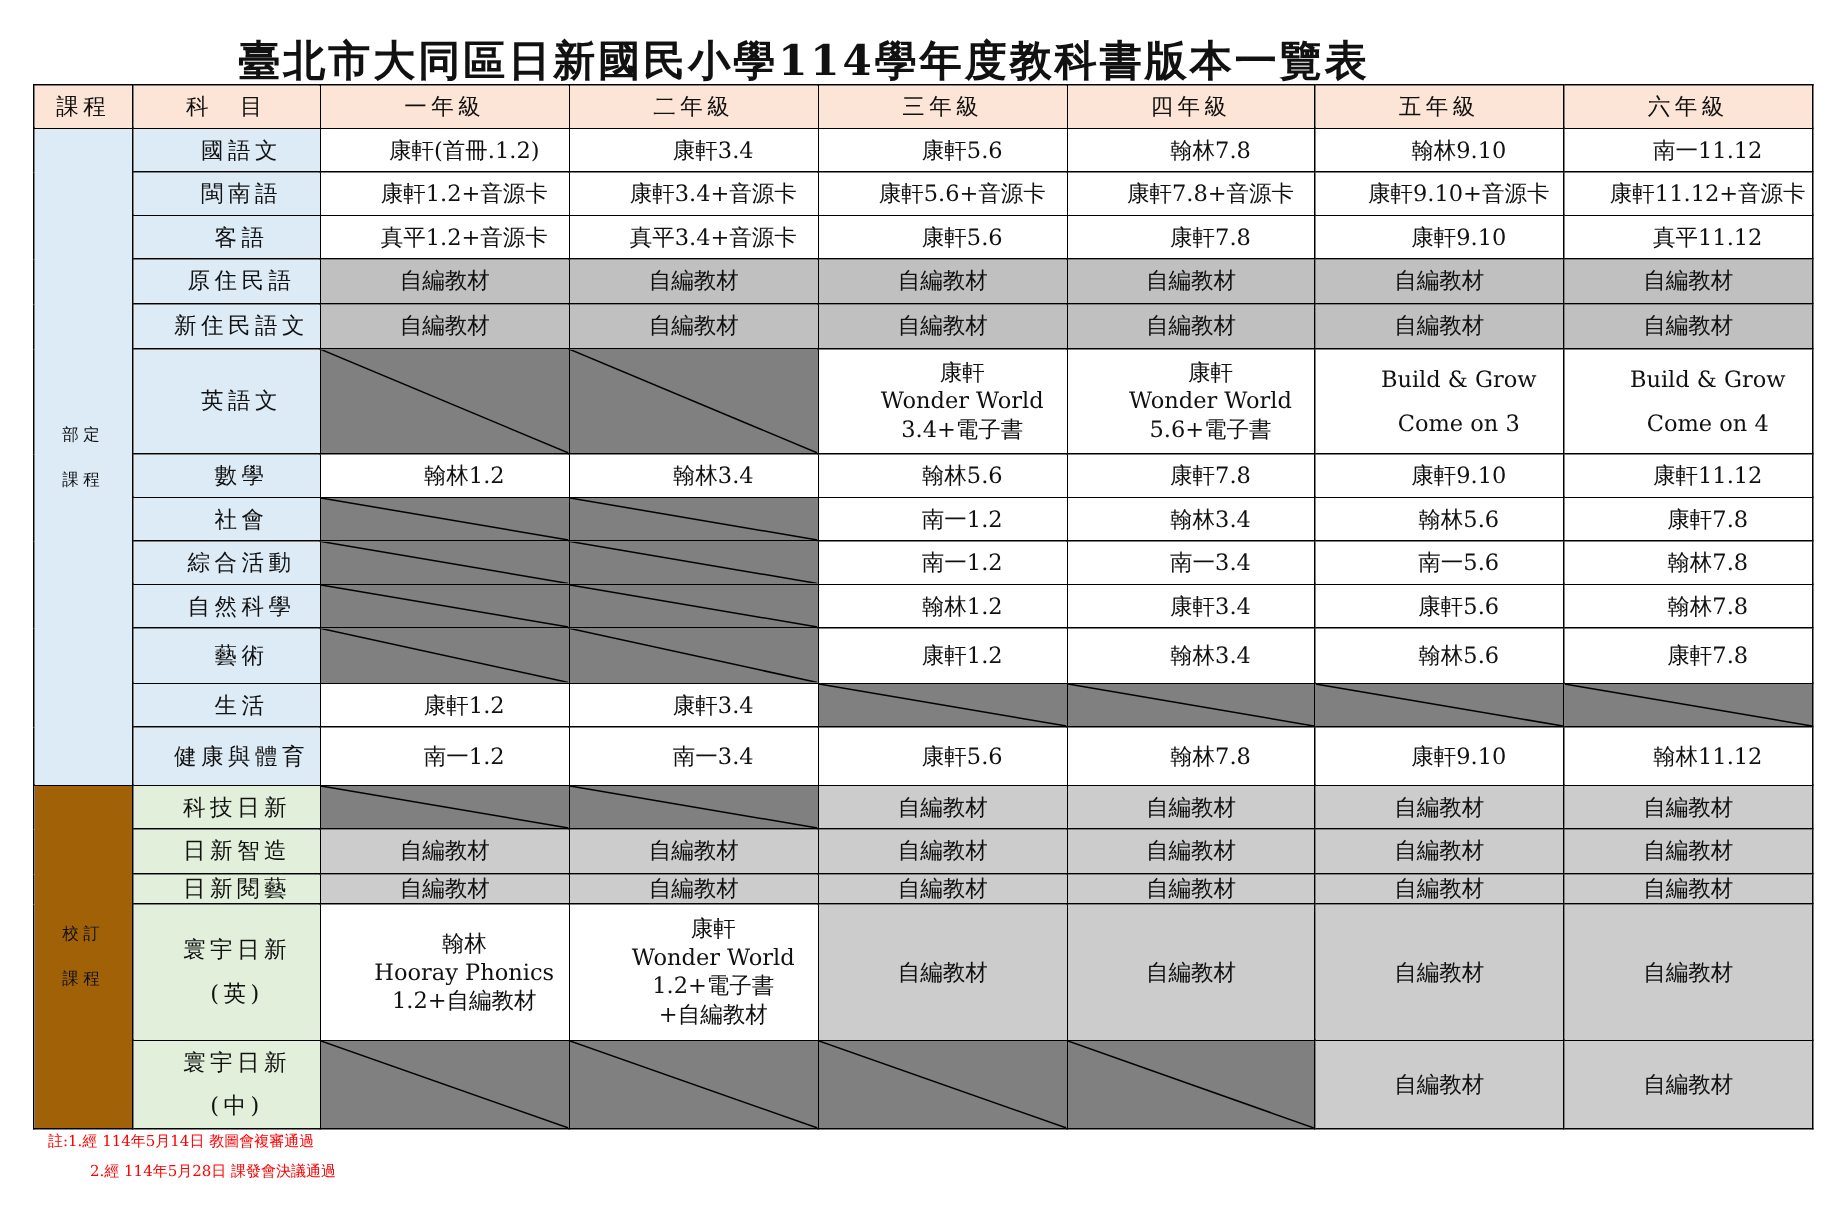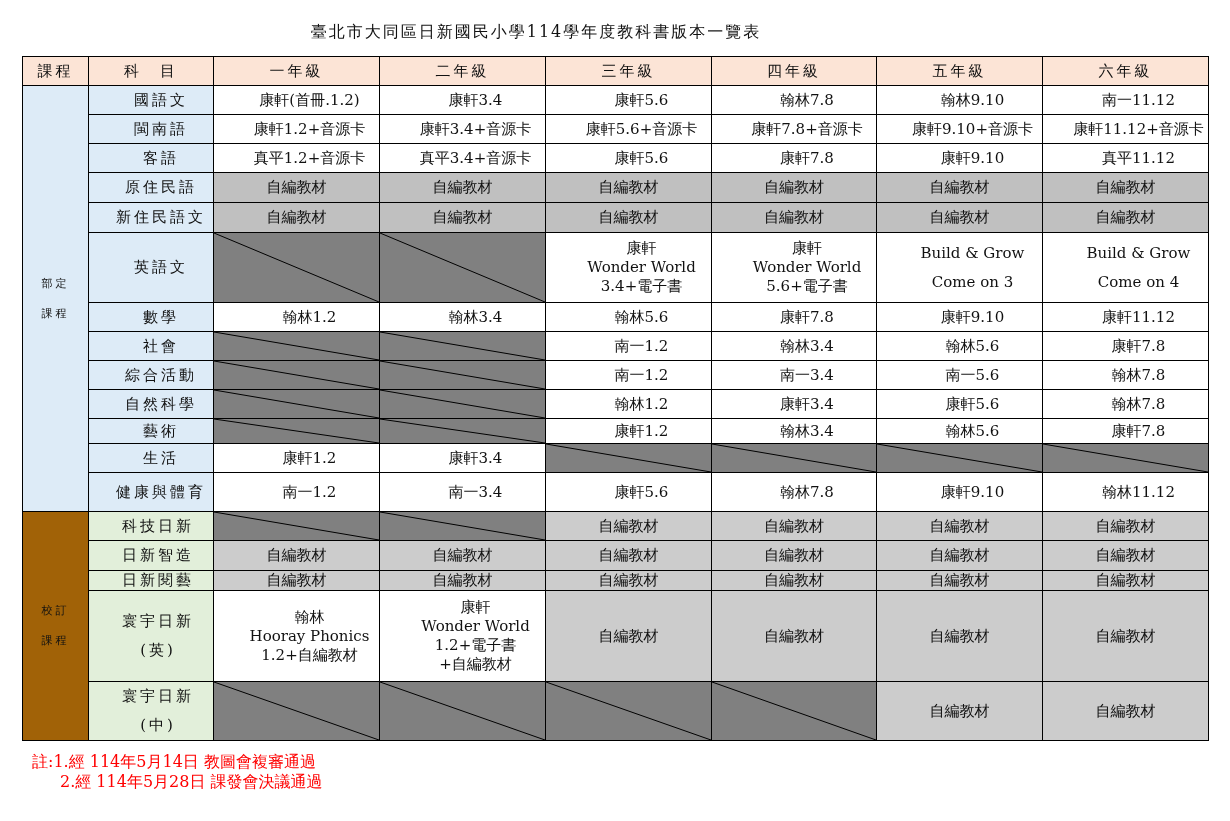--- a/index.html
+++ b/index.html
@@ -1,36 +1,36 @@
 <!DOCTYPE html>
 <html><head>
 <meta charset="utf-8">
 <style>
   html, body { margin: 0; padding: 0; background: #ffffff; }
   body { width: 1230px; height: 821px; position: relative; overflow: hidden;
          font-family: "DejaVu Serif", "Liberation Serif", serif; color: #111; }
   .title { position: absolute; left: 0; top: 22px; width: 1072px; text-align: center;
-           font-size: 16px; font-weight: normal; letter-spacing: 2px; }
+           font-size: 28px; font-weight: bold; letter-spacing: 2px; }
   table { position: absolute; left: 22px; top: 56px; border-collapse: collapse; table-layout: fixed; }
   td, th { border: 1px solid #000; padding: 0; text-align: center; vertical-align: middle;
            font-size: 15px; font-weight: normal; line-height: 19px; position: relative; overflow: hidden; }
   th { background: #fce4d6; height: 28px; letter-spacing: 3px; }
   .cat-a { background: #ddebf7; }
   .cat-b { background: #a16207; }
   .subj { letter-spacing: 3px; }
   .subj-a { background: #ddebf7; padding-left: 20px; }
   .subj-b { background: #e2efda; padding-left: 14px; }
   .white { background: #ffffff; padding-left: 26px; }
   .lgray { background: #c0c0c0; }
   .lgray2 { background: #cccccc; }
   .na { background: #808080; }
   .na svg { position: absolute; left: 0; top: 0; width: 100%; height: 100%; }
   .cell { display: block; white-space: pre-line; }
   .cat-label { white-space: pre-line; letter-spacing: 3px; line-height: 30px; font-size: 11px; }
-  .notes { position: absolute; left: 32px; top: 752px; color: #ff0000; font-size: 16px; line-height: 20px; white-space: pre; }
+  .notes { position: absolute; left: 32px; top: 752px; color: #ff0000; font-size: 10px; line-height: 20px; white-space: pre; }
 </style>
 </head>
 <body>
 
 <div class="title">臺北市大同區日新國民小學114學年度教科書版本一覽表</div>
 
 <table>
   <colgroup>
     <col style="width:66px">
       <col style="width:125px">
@@ -301,21 +301,21 @@
         <td class="white">
           <span class="cell">康軒3.4</span>
         </td>
         <td class="white">
           <span class="cell">康軒5.6</span>
         </td>
         <td class="white">
           <span class="cell">翰林7.8</span>
         </td>
       </tr>
-      <tr style="height: 25px;">
+      <tr style="height: 37px;">
         <td class="subj subj-a">
           <span class="cell">藝術</span>
         </td>
         <td class="na">
           <svg viewBox="0 0 100 100" preserveAspectRatio="none">
             <line x1="0" y1="0" x2="100" y2="100" stroke="#000" stroke-width="1" vector-effect="non-scaling-stroke"></line>
           </svg>
         </td>
         <td class="na">
           <svg viewBox="0 0 100 100" preserveAspectRatio="none">

